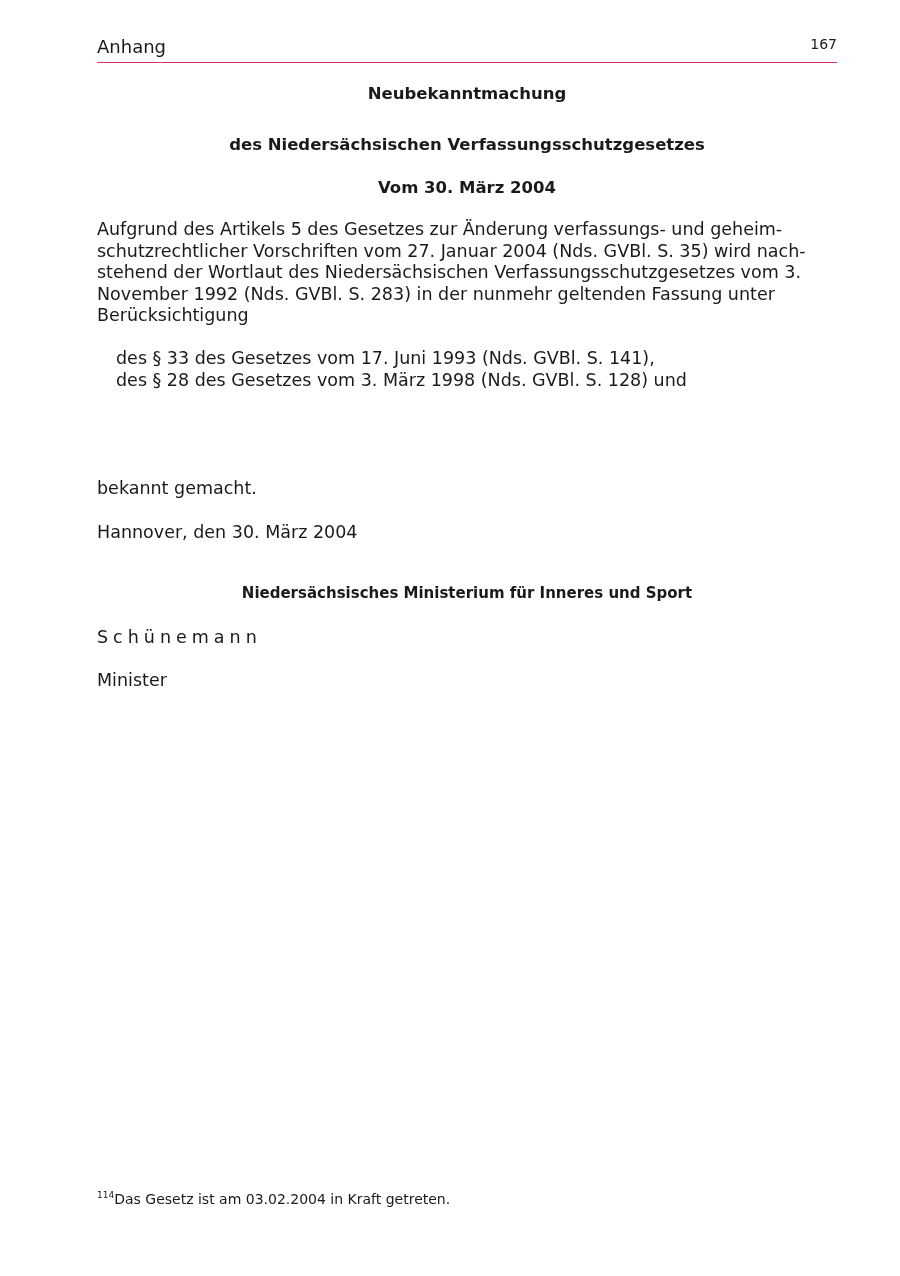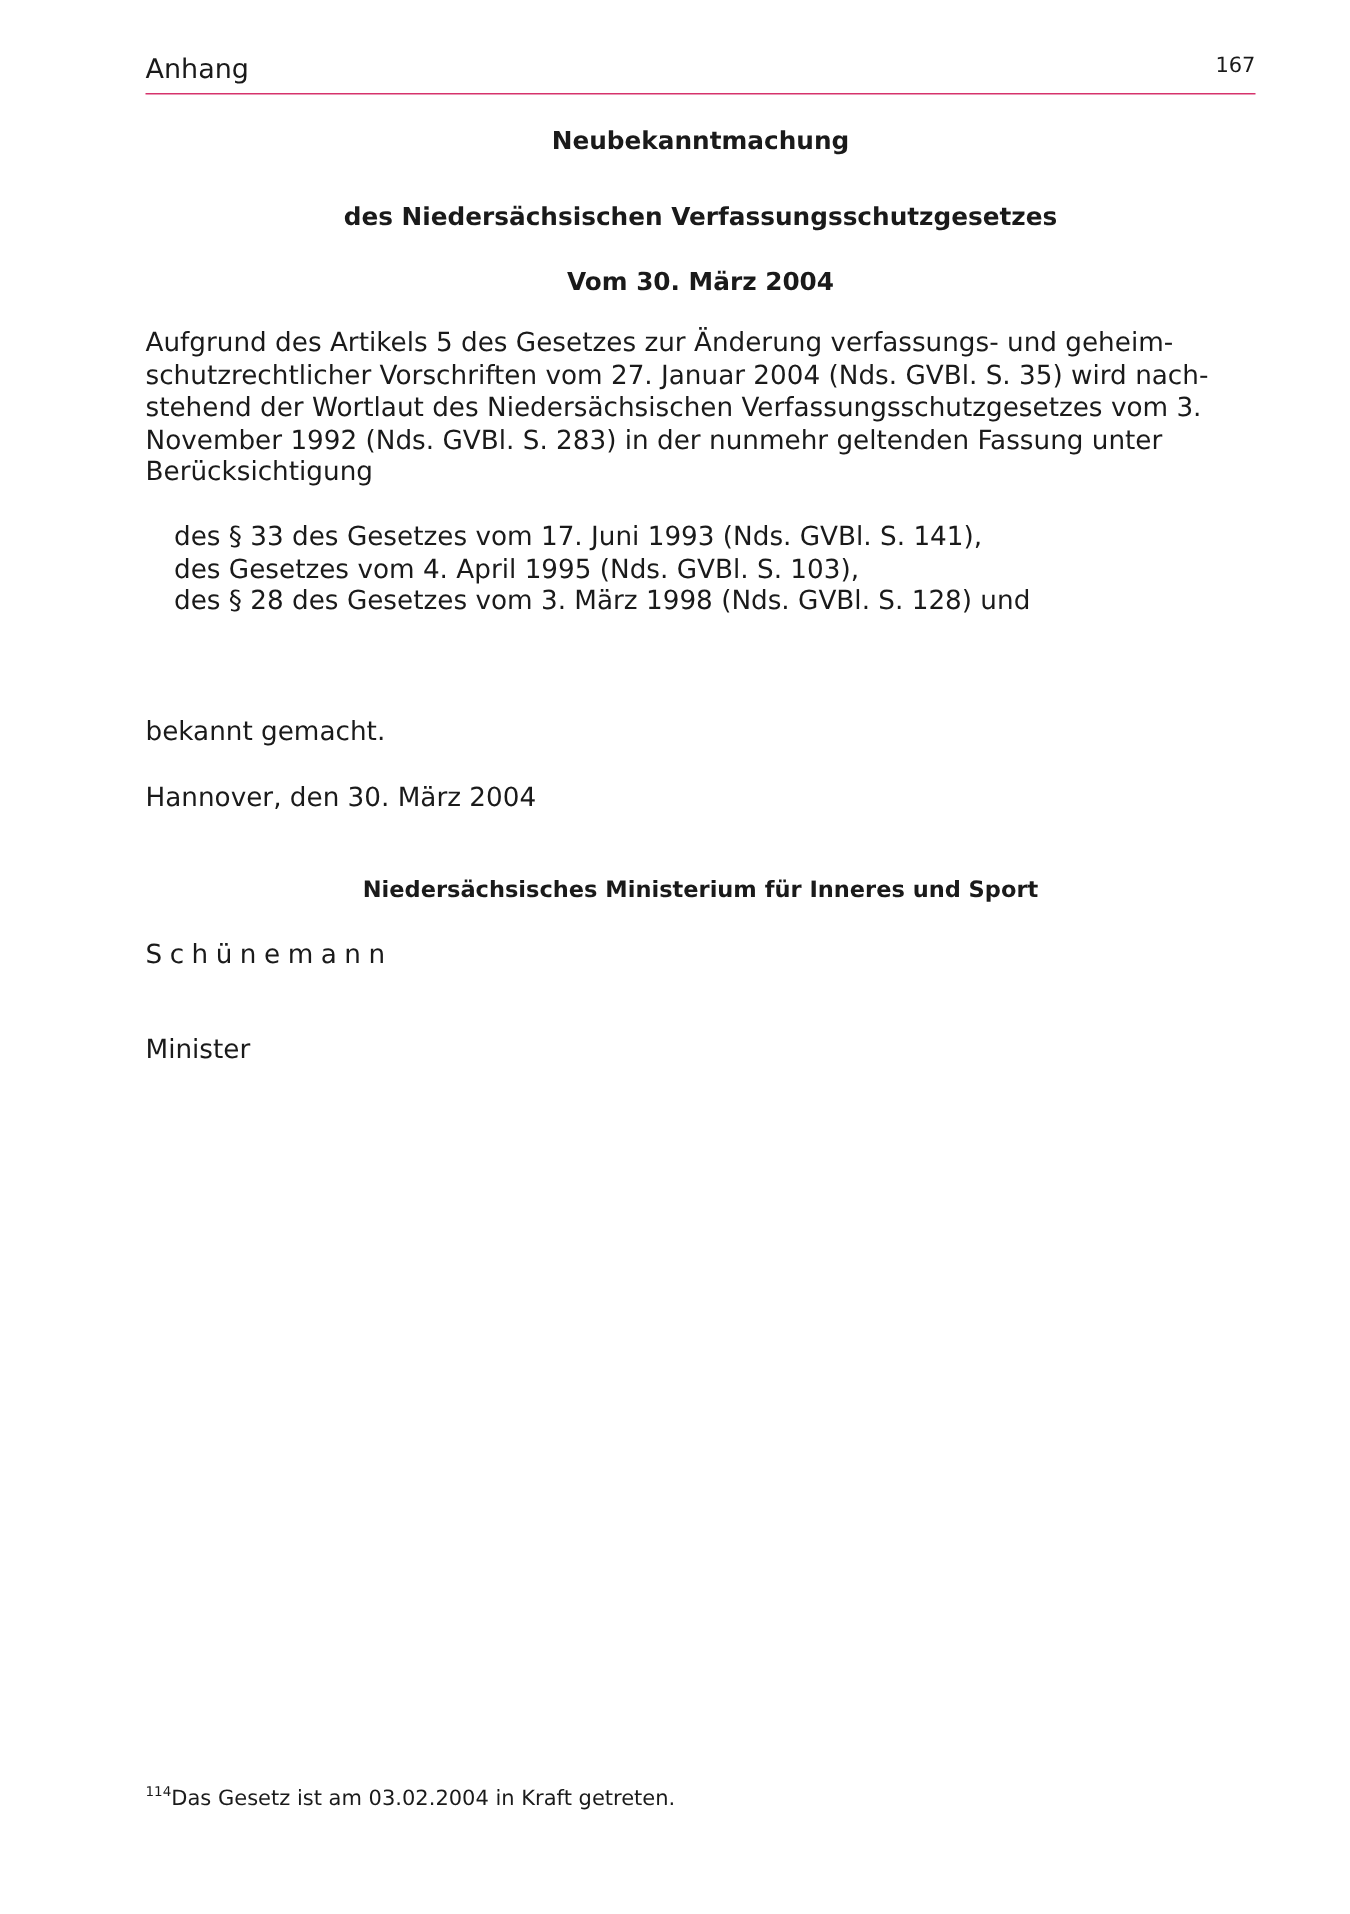--- a/index.html
+++ b/index.html
@@ -26,26 +26,25 @@
 </div>
 
 <div class="center-bold" style="top:84px;">Neubekanntmachung</div>
 <div class="center-bold" style="top:135px;">des Niedersächsischen Verfassungsschutzgesetzes</div>
 <div class="center-bold" style="top:178px;">Vom 30. März 2004</div>
 
 <div class="para" style="top:219px;">Aufgrund des Artikels 5 des Gesetzes zur Änderung verfassungs- und geheim­schutzrechtlicher Vorschriften vom 27. Januar 2004 (Nds. GVBl. S. 35) wird nach­stehend der Wortlaut des Niedersächsischen Verfassungsschutzgesetzes vom 3. November 1992 (Nds. GVBl. S. 283) in der nunmehr geltenden Fassung unter Berücksichtigung</div>
 
 <div class="list" style="top:348px;">
   <div>des § 33 des Gesetzes vom 17. Juni 1993 (Nds. GVBl. S. 141),</div>
-  <div>des Gesetzes vom 4. April 1995 (Nds. GVBl. S. 103),</div>
   <div>des § 28 des Gesetzes vom 3. März 1998 (Nds. GVBl. S. 128) und</div>
 </div>
 
 <div class="para" style="top:478px;">bekannt gemacht.</div>
 <div class="para" style="top:522px;">Hannover, den 30. März 2004</div>
 
 <div class="center-bold" style="top:584px; font-size:15px;">Niedersächsisches Ministerium für Inneres und Sport</div>
 <div class="center spaced" style="top:627px;">Schünemann</div>
-<div class="center" style="top:670px;margin-top:20px;">Minister</div>
+<div class="center" style="top:670px;">Minister</div>
 
 <div class="footnote">
   <sup>114</sup><span>Das Gesetz ist am 03.02.2004 in Kraft getreten.</span>
 </div>
 
 </body></html>

